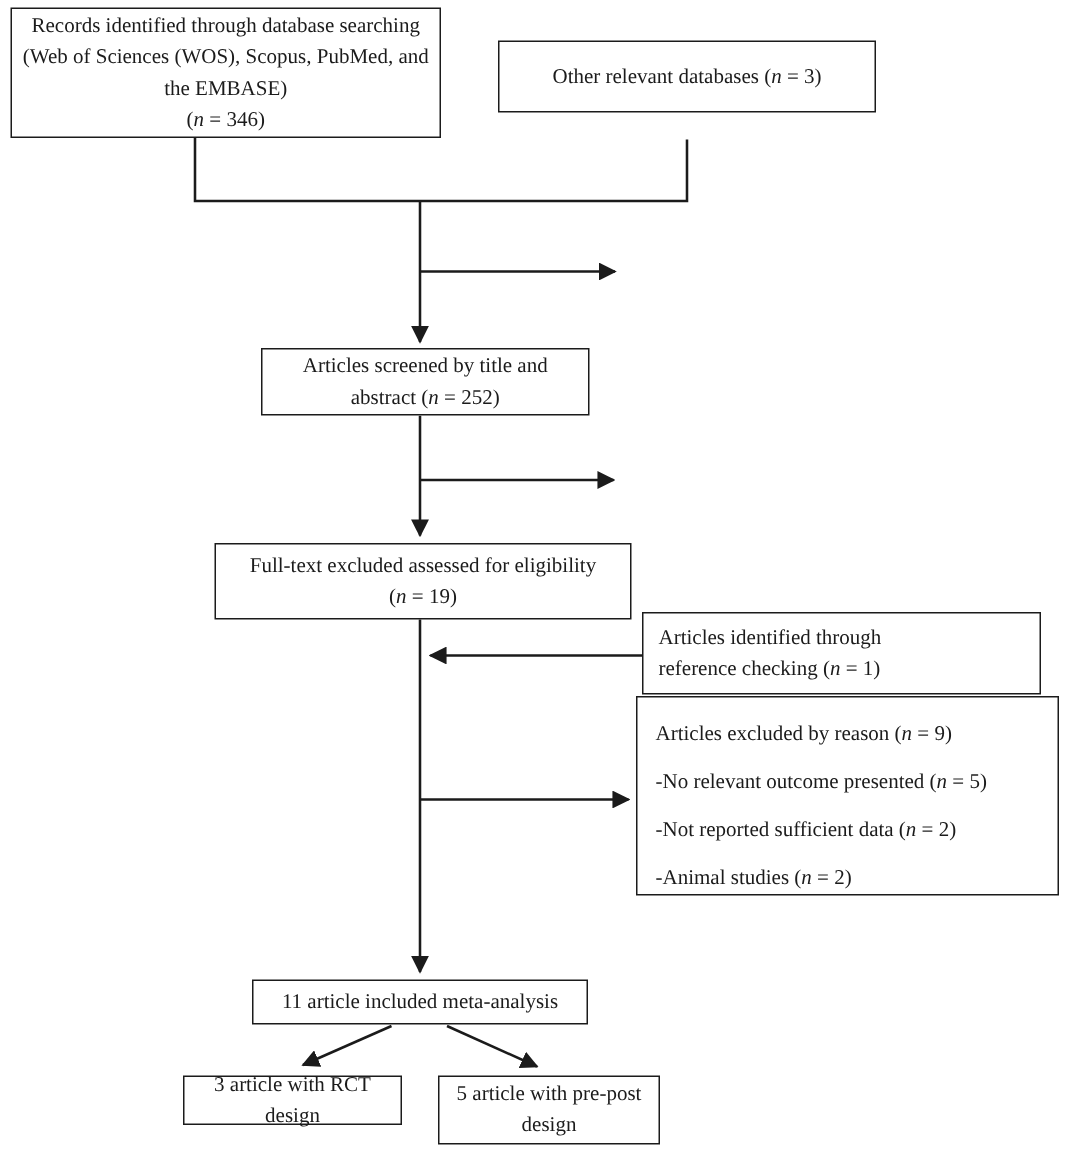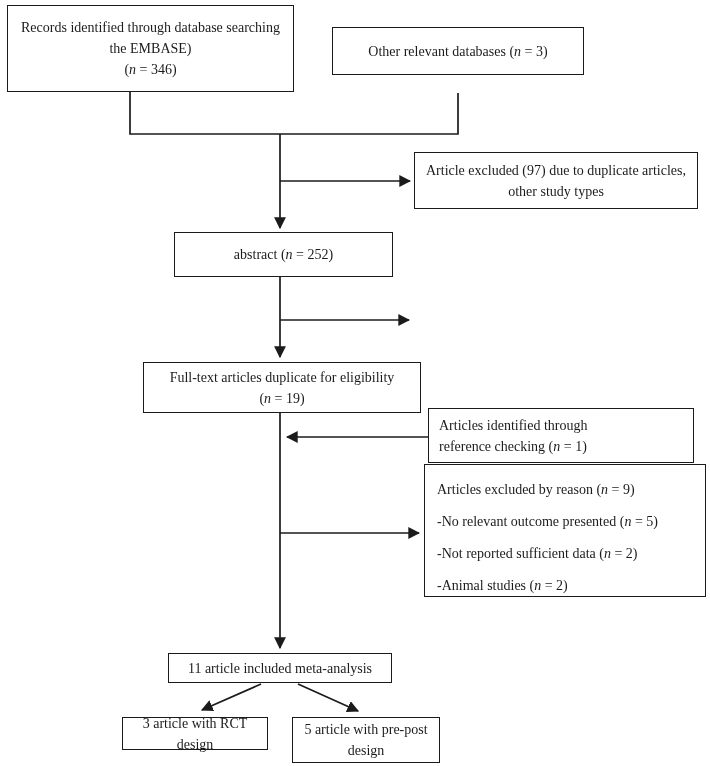--- a/index.html
+++ b/index.html
@@ -58,40 +58,38 @@
       <path d="M280 412 L280 648" marker-end="url(#ah)"></path>
       <path d="M428 437 L287 437" marker-end="url(#ah)"></path>
       <path d="M280 533 L419 533" marker-end="url(#ah)"></path>
       <path d="M261 684 L202 710" marker-end="url(#ah)"></path>
       <path d="M298 684 L358 711" marker-end="url(#ah)"></path>
     </g>
   </svg>
 
   <div class="box" style="left:7px;top:5px;width:287px;height:87px">
     <div class="ln">Records identified through database searching</div>
+    <div class="ln">(Web of Sciences (WOS), Scopus, PubMed, and</div>
     <div class="ln">the EMBASE)</div>
     <div class="ln">(<i>n</i> = 346)</div>
   </div>
 
   <div class="box" style="left:332px;top:27px;width:252px;height:48px">
     <div class="ln">Other relevant databases (<i>n</i> = 3)</div>
   </div>
 
-  <div class="box" style="left:414px;top:152px;width:284px;height:57px">
-    <div class="ln">Article excluded (97) due to duplicate articles,</div>
-    <div class="ln">other study types</div>
-  </div>
 
   <div class="box" style="left:174px;top:232px;width:219px;height:45px">
+    <div class="ln">Articles screened by title and</div>
     <div class="ln">abstract (<i>n</i> = 252)</div>
   </div>
 
 
   <div class="box" style="left:143px;top:362px;width:278px;height:51px">
-    <div class="ln">Full-text articles duplicate for eligibility</div>
+    <div class="ln">Full-text excluded assessed for eligibility</div>
     <div class="ln">(<i>n</i> = 19)</div>
   </div>
 
   <div class="box leftalign refcheck" style="left:428px;top:408px;width:266px;height:55px">
     <div class="ln">Articles identified through</div>
     <div class="ln">reference checking (<i>n</i> = 1)</div>
   </div>
 
   <div class="box leftalign reason" style="left:424px;top:464px;width:282px;height:133px">
     <div class="ln">Articles excluded by reason (<i>n</i> = 9)</div>

